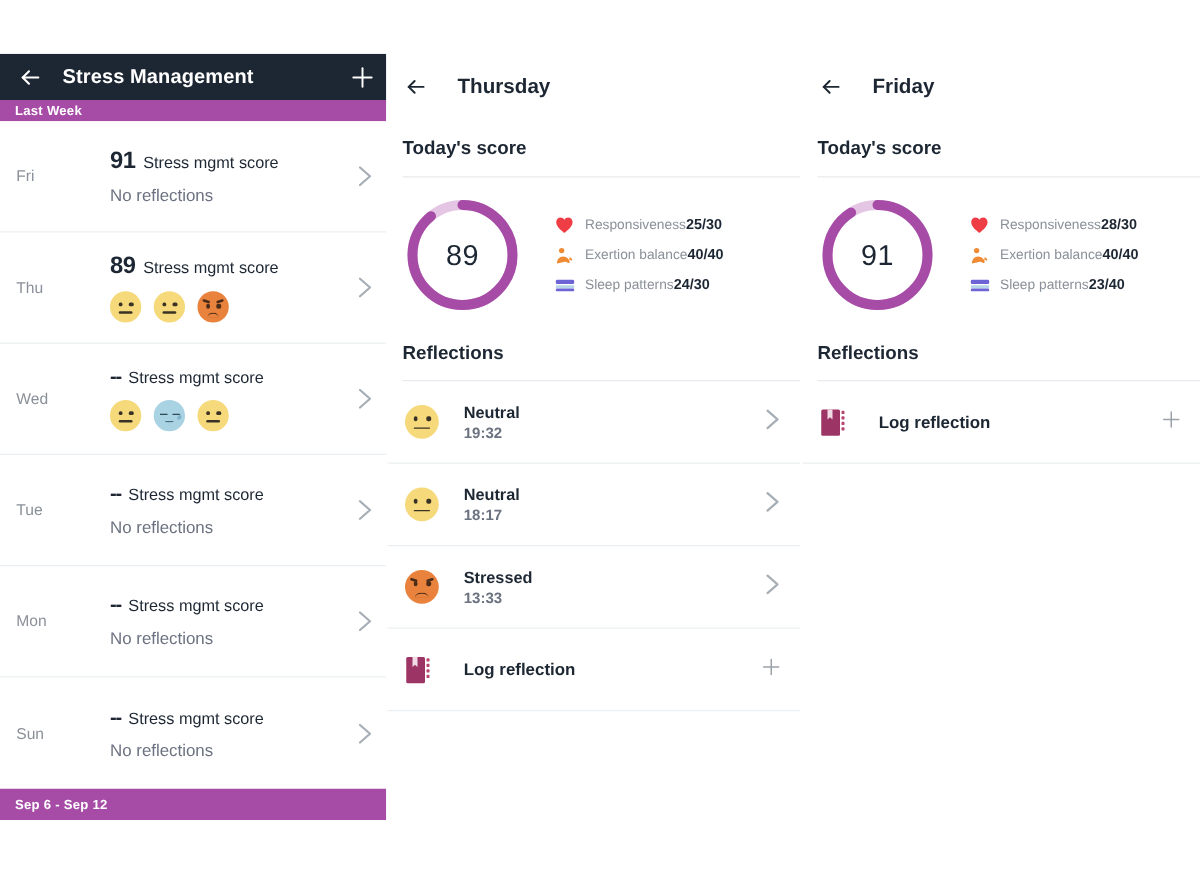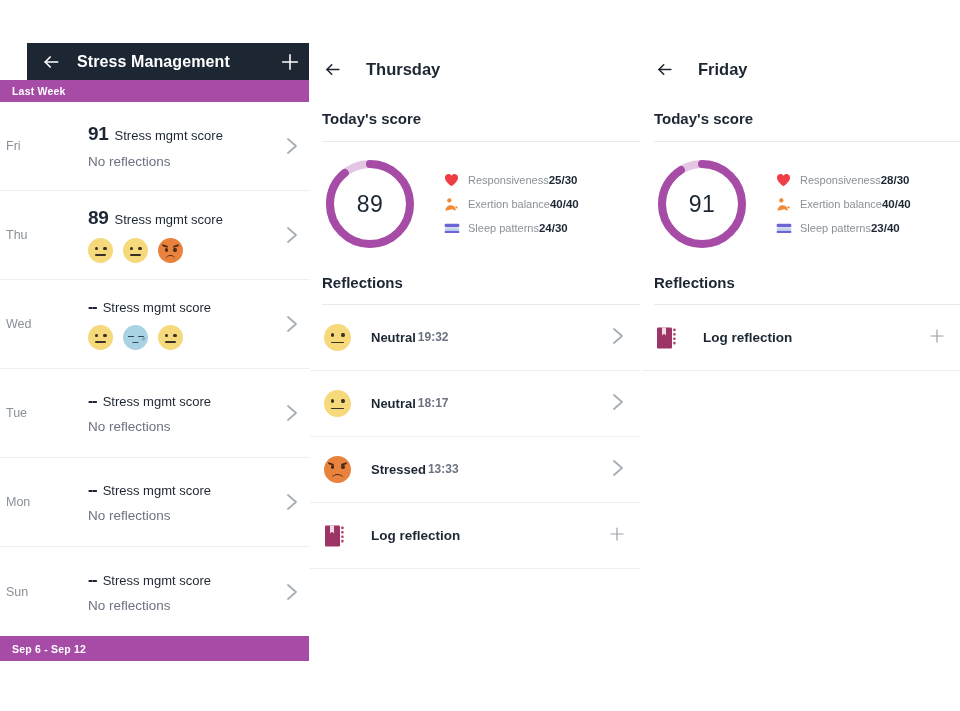--- a/index.html
+++ b/index.html
@@ -11,44 +11,44 @@
   }
   .screen { position: relative; width: 960px; height: 711px; background:#fff; }
 
   
   .panel-left {
     position: absolute; left: 0; top: 43px; width: 309px; height: 628px;
     background: #ffffff; overflow: hidden;
   }
   .appbar {
     height: 37px; background: #1d2733; display: flex; align-items: center;
-    padding: 0 10px 0 12px; color: #fff; margin-left: 27px;
+    padding: 0 10px 0 12px; color: #fff;
   }
   .appbar .back { width: 24px; height: 24px; display:flex; align-items:center; justify-content:center; }
   .appbar .title {
     flex: 1; font-size: 16px; font-weight: 700; letter-spacing: .1px;
     margin-left: 14px; color: #ffffff; white-space: nowrap;
   }
   .appbar .plus { width: 26px; height: 26px; display:flex; align-items:center; justify-content:center; margin-right:-4px; }
 
   .weekband {
-    height: 22px; background: #a64ba6; display: flex; align-items: center;
+    height: 17px; background: #a64ba6; display: flex; align-items: center;
     padding-left: 12px;
   }
   .weekband span { color: #fff; font-size: 10.5px; font-weight: 700; letter-spacing: .2px; }
   .weekband.bottom { height: 25px; }
 
   .daylist { background: #fff; }
   .dayrow {
     position: relative; display: flex; align-items: center;
     border-bottom: 1px solid #eceff1; min-height: 89px; padding: 10px 0;
   }
   .dayrow:last-child { border-bottom: none; }
   .daylabel {
-    width: 88px; flex: 0 0 88px; padding-left: 6px;
+    width: 88px; flex: 0 0 88px; padding-left: 13px;
     font-size: 12.5px; color: #8a9099;
   }
   .daybody { flex: 1; display: flex; flex-direction: column; gap: 9px; }
   .scoreline { display: flex; align-items: baseline; gap: 6px; }
   .scoreval { font-size: 19px; font-weight: 700; color: #1d2733; letter-spacing:-.3px; }
   .scoreval.dash { font-size: 16px; font-weight: 700; letter-spacing: -1px; }
   .scorelbl { font-size: 13px; color: #1d2733; font-weight: 500; }
   .noref { font-size: 13.5px; color: #6b7280; }
   .emojirow { display: flex; gap: 10px; }
   .chev {
@@ -115,21 +115,21 @@
   .staticon { width: 17px; height: 15px; flex: 0 0 17px; display:flex; align-items:center; justify-content:center; }
   .statname { flex: 1; font-size: 11px; color: #8a9099; margin-left: 8px; }
   .statval { font-size: 11.5px; font-weight: 700; color: #1d2733; }
 
   .reflist { }
   .reflrow {
     position: relative; display: flex; align-items: center;
     height: 66px; border-bottom: 1px solid #eceff1; padding-left: 14px;
   }
   .reflrow:last-child { border-bottom: 1px solid #eceff1; }
-  .reflmeta { margin-left: 20px; display: flex; flex-direction: row; gap: 2px; }
+  .reflmeta { margin-left: 20px; display: flex; flex-direction: column; gap: 2px; }
   .reflmood { font-size: 13px; font-weight: 700; color: #1d2733; }
   .refltime { font-size: 12px; color: #6b7280; font-weight: bold; }
   .reflchev { position:absolute; right: 16px; top: 50%; transform: translateY(-50%); }
   .logtext { margin-left: 25px; font-size: 13.5px; font-weight: 700; color: #1d2733; }
   .logplus { position:absolute; right: 14px; top: 50%; transform: translateY(-50%); }
   .bookicon { width: 22px; height: 24px; flex: 0 0 22px; }
 </style>
 </head>
 <body>
 

